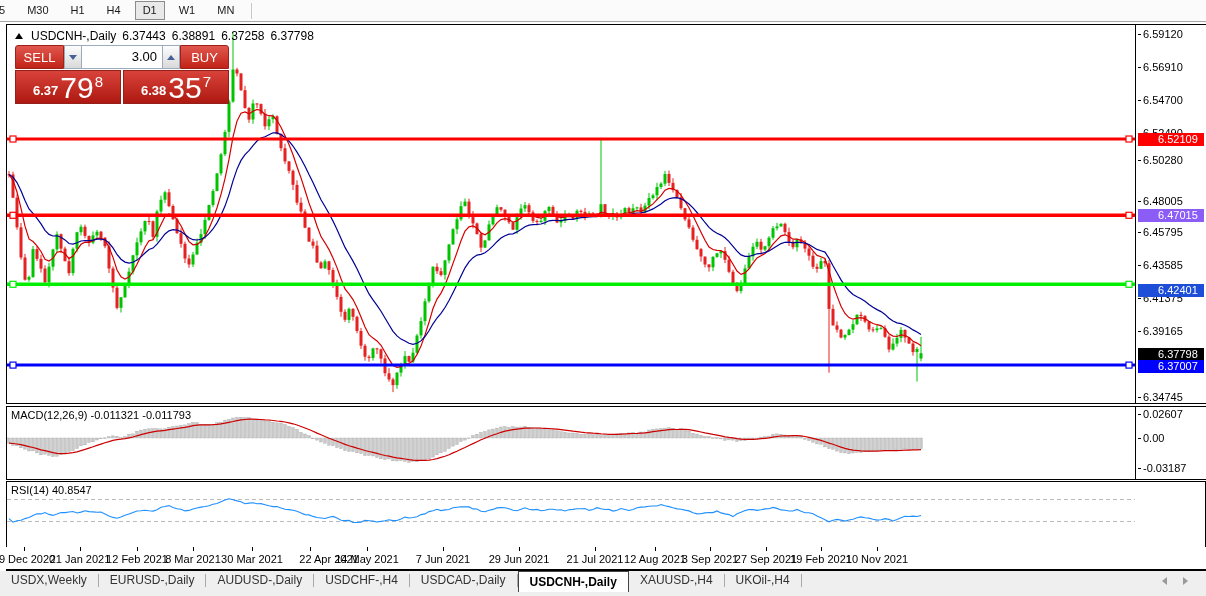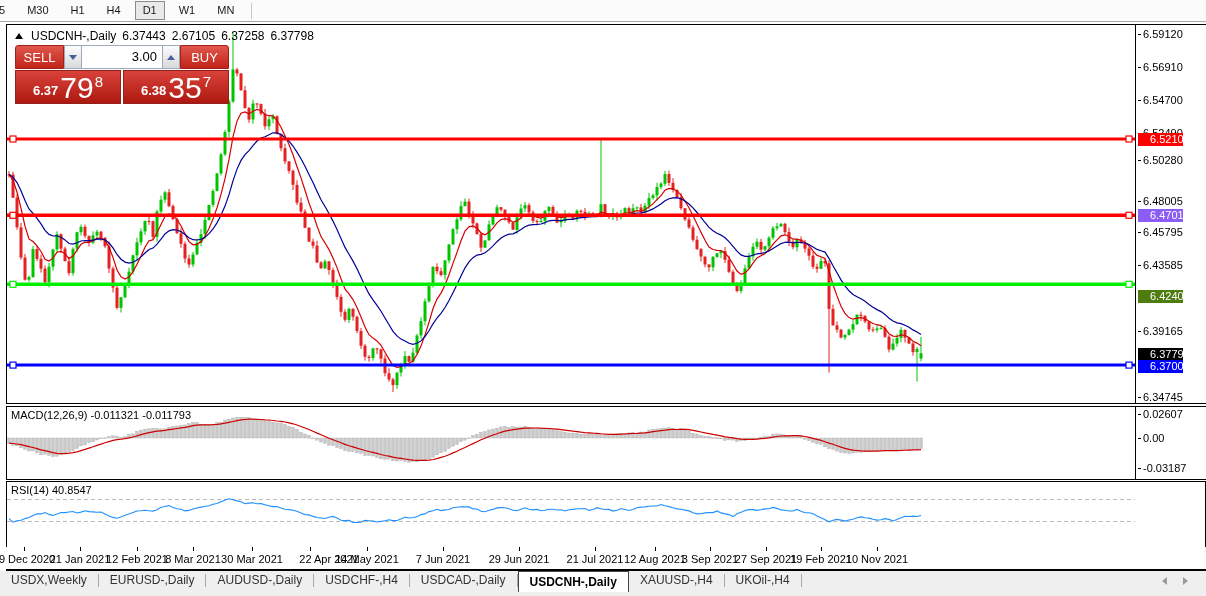--- a/index.html
+++ b/index.html
@@ -15,22 +15,22 @@
   .tb-sep{width:1px;height:16px;background:#c8c8c8;margin:0 6px;}
   
   .panel{position:absolute;left:6px;right:0;background:#fff;border:1px solid #000;}
   #main-panel{top:24px;height:378px;}
   #macd-panel{top:406px;height:72px;}
   #rsi-panel{top:481px;height:66px;}
   .plot{position:absolute;left:0;top:0;}
   .axis{position:absolute;left:1128px;top:0;bottom:0;width:71px;border-left:1px solid #000;background:#fff;}
   .ax-tick{position:absolute;left:7px;white-space:nowrap;font-size:11px;color:#000;}
   .ax-tick::before{content:"";position:absolute;left:-5px;top:50%;width:3px;border-top:1px solid #000;}
-  .ax-label{position:absolute;left:2px;width:45px;height:13px;line-height:13px;color:#fff;
-            font-size:11px;padding-left:12px;box-sizing:border-box;white-space:nowrap;}
+  .ax-label{position:absolute;left:2px;width:66px;height:13px;line-height:13px;color:#fff;
+            font-size:11px;padding-left:20px;box-sizing:border-box;white-space:nowrap;}
   .ind-label{position:absolute;left:4px;top:2px;font-size:11px;color:#000;white-space:nowrap;}
   
   #chart-title{position:absolute;left:8px;top:4px;font-size:12px;color:#000;display:flex;gap:6px;align-items:center;}
   #collapse-tri{width:0;height:0;border-left:4px solid transparent;border-right:4px solid transparent;
                 border-bottom:6px solid #000;display:inline-block;margin-right:2px;}
   
   #trade-widget{position:absolute;left:8px;top:20px;width:214px;}
   #tw-row1{display:flex;height:24px;}
   .tw-btn{color:#fff;font-size:13px;text-align:center;line-height:24px;width:49px;
           background:linear-gradient(#e0574e,#c22317);border:1px solid #9c221b;box-sizing:border-box;cursor:pointer;}
@@ -550,21 +550,21 @@
         <rect x="3" y="256.3" width="6" height="6" fill="#fff" stroke="#00ee00" stroke-width="1.2"></rect>
         <rect x="1119" y="256.3" width="6" height="6" fill="#fff" stroke="#00ee00" stroke-width="1.2"></rect>
         <line x1="0" y1="340.1" x2="1128" y2="340.1" stroke="#0000ff" stroke-width="3"></line>
         <rect x="3" y="337.1" width="6" height="6" fill="#fff" stroke="#0000ff" stroke-width="1.2"></rect>
         <rect x="1119" y="337.1" width="6" height="6" fill="#fff" stroke="#0000ff" stroke-width="1.2"></rect>
       </svg>
     <div id="chart-title">
       <span id="collapse-tri"></span>
       <span>USDCNH-,Daily</span>
       <span>6.37443</span>
-      <span>2.67105</span>
+      <span>6.38891</span>
       <span>6.37258</span>
       <span>6.37798</span>
     </div>
 
     <div id="trade-widget">
       <div id="tw-row1">
         <div class="tw-btn" id="tw-sell">SELL</div>
         <div class="spin-btn">
             <span class="tri-dn"></span>
           </div>
@@ -595,21 +595,21 @@
         <div class="ax-tick" style="top: 102px;">6.52490</div>
         <div class="ax-tick" style="top: 129px;">6.50280</div>
         <div class="ax-tick" style="top: 170px;">6.48005</div>
         <div class="ax-tick" style="top: 201px;">6.45795</div>
         <div class="ax-tick" style="top: 234px;">6.43585</div>
         <div class="ax-tick" style="top: 267px;">6.41375</div>
         <div class="ax-tick" style="top: 300px;">6.39165</div>
         <div class="ax-tick" style="top: 366px;">6.34745</div>
         <div class="ax-label" style="top: 108px; background: rgb(255, 0, 0);">6.52109</div>
         <div class="ax-label" style="top: 184px; background: #8b5cf6;">6.47015</div>
-        <div class="ax-label" style="top: 265px; background: #4d7c0f;">6.42401</div>
+        <div class="ax-label" style="top: 259px; background: #1d4ed8;">6.42401</div>
         <div class="ax-label" style="top: 323px; background: rgb(0, 0, 0);">6.37798</div>
         <div class="ax-label" style="top: 335px; background: rgb(0, 0, 255);">6.37007</div>
       </div>
   </div>
 
   <div class="panel" id="macd-panel">
     <svg class="plot" id="macd-svg" width="1128" height="70">
         <rect x="0.7" y="31.0" width="2.6" height="5.1" fill="#c9c9c9" stroke="#a8a8a8" stroke-width="0.4"></rect>
         <rect x="4.7" y="31.0" width="2.6" height="7.3" fill="#c9c9c9" stroke="#a8a8a8" stroke-width="0.4"></rect>
         <rect x="8.7" y="31.0" width="2.6" height="7.8" fill="#c9c9c9" stroke="#a8a8a8" stroke-width="0.4"></rect>

